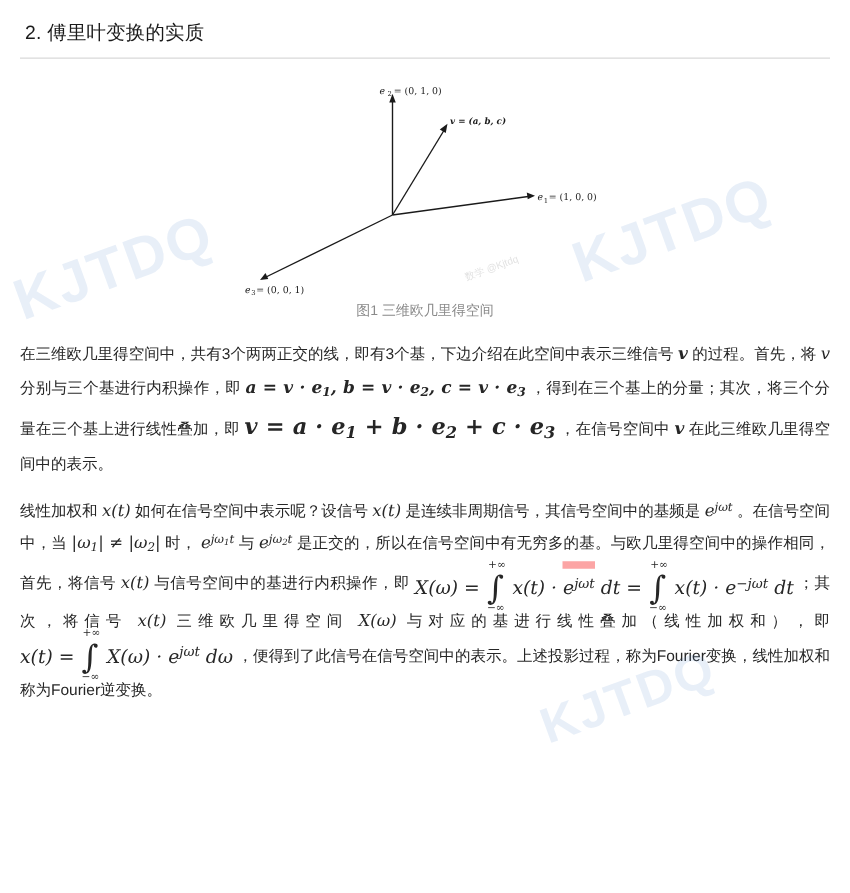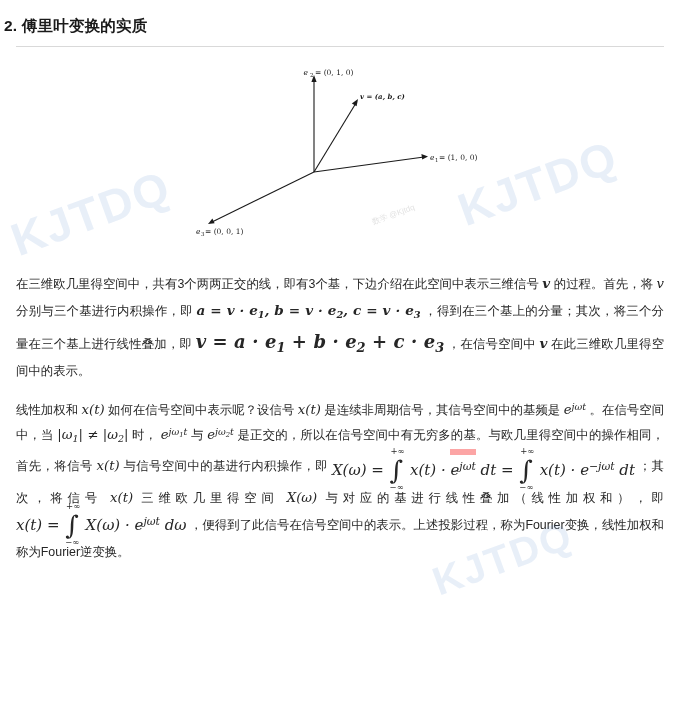--- a/index.html
+++ b/index.html
@@ -17,23 +17,23 @@
   }
   .page {
     position: relative;
     width: 680px;
     height: 714px;
     padding: 0;
     box-sizing: border-box;
   }
   .heading {
     font-size: 15.5px;
-    font-weight: bold;
+    font-weight: normal;
     color: #1a1a1a;
-    margin: 16px 0 0 4px;
+    margin: 16px 0 0 20px;
     letter-spacing: 0.2px;
   }
   .hr {
     border: 0;
     border-top: 1px solid #d9d9d9;
     margin: 9px 16px 0 16px;
   }
   .para {
     margin: 13px 16px 0 16px;
     font-size: 12.4px;
@@ -180,20 +180,21 @@
         <text x="419" y="105" font-family="DejaVu Serif, serif" font-size="5.5" fill="#1a1a1a" text-anchor="start">1</text>
         <text x="423" y="103" font-family="DejaVu Serif, serif" font-size="7.5" fill="#1a1a1a" text-anchor="start"> = (1, 0, 0)</text>
 
         <text x="180" y="177" font-family="DejaVu Serif, serif" font-size="7.5" font-style="italic" fill="#1a1a1a" text-anchor="start">e</text>
         <text x="185" y="179" font-family="DejaVu Serif, serif" font-size="5.5" fill="#1a1a1a" text-anchor="start">3</text>
         <text x="189" y="177" font-family="DejaVu Serif, serif" font-size="7.5" fill="#1a1a1a" text-anchor="start"> = (0, 0, 1)</text>
 
         <text x="344" y="42" font-family="DejaVu Serif, serif" font-size="7" font-style="italic" font-weight="bold" fill="#1a1a1a" text-anchor="start">v = (a, b, c)</text>
       </svg>
     </div>
+    <div class="fig-caption">图1 三维欧几里得空间</div>
     <div class="wm-small" style="left:355px; top:152px;">数学 @Kjtdq</div>
   </div>
 
   <p class="para">
     <span>在三维欧几里得空间中，共有3个两两正交的线，即有3个基，下边介绍在此空间中表示三维信号</span>
     <span class="mib">v</span>
     <span>的过程。首先，将</span>
     <span class="mi">v</span>
     <span>分别与三个基进行内积操作，即</span>
     <span class="mib">a = <b>v</b> · <b>e</b><span class="sub">1</span>, b = <b>v</b> · <b>e</b><span class="sub">2</span>, c = <b>v</b> · <b>e</b><span class="sub">3</span></span>

